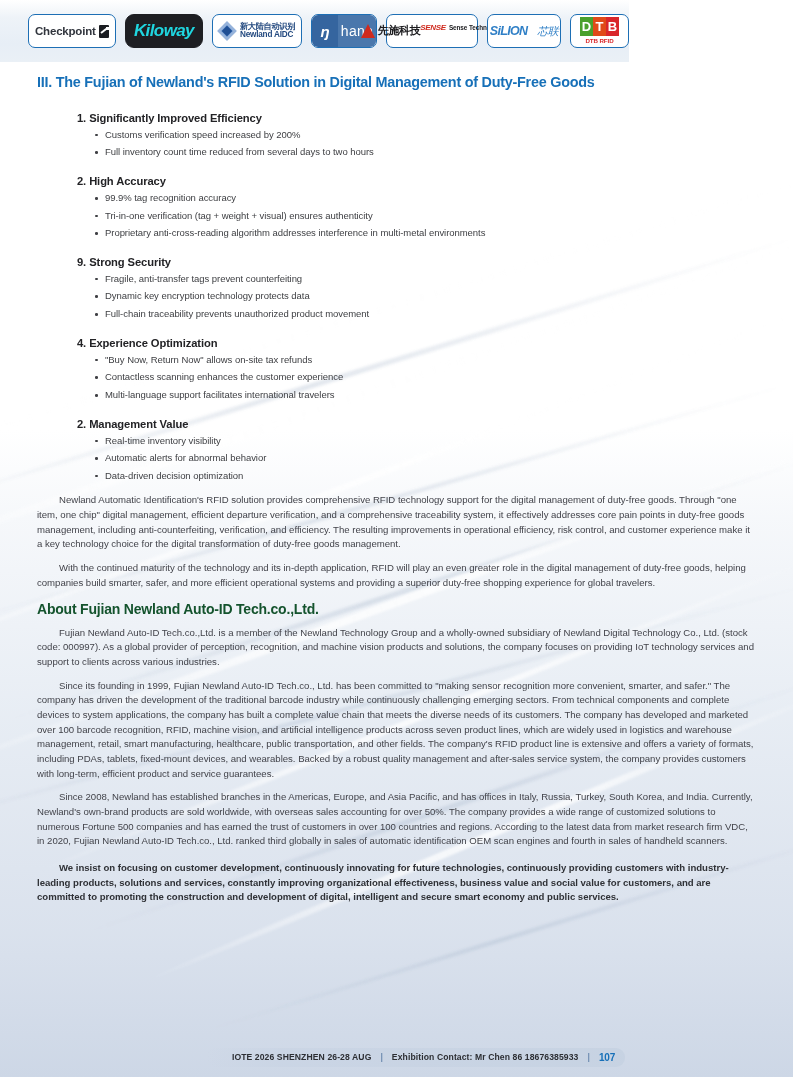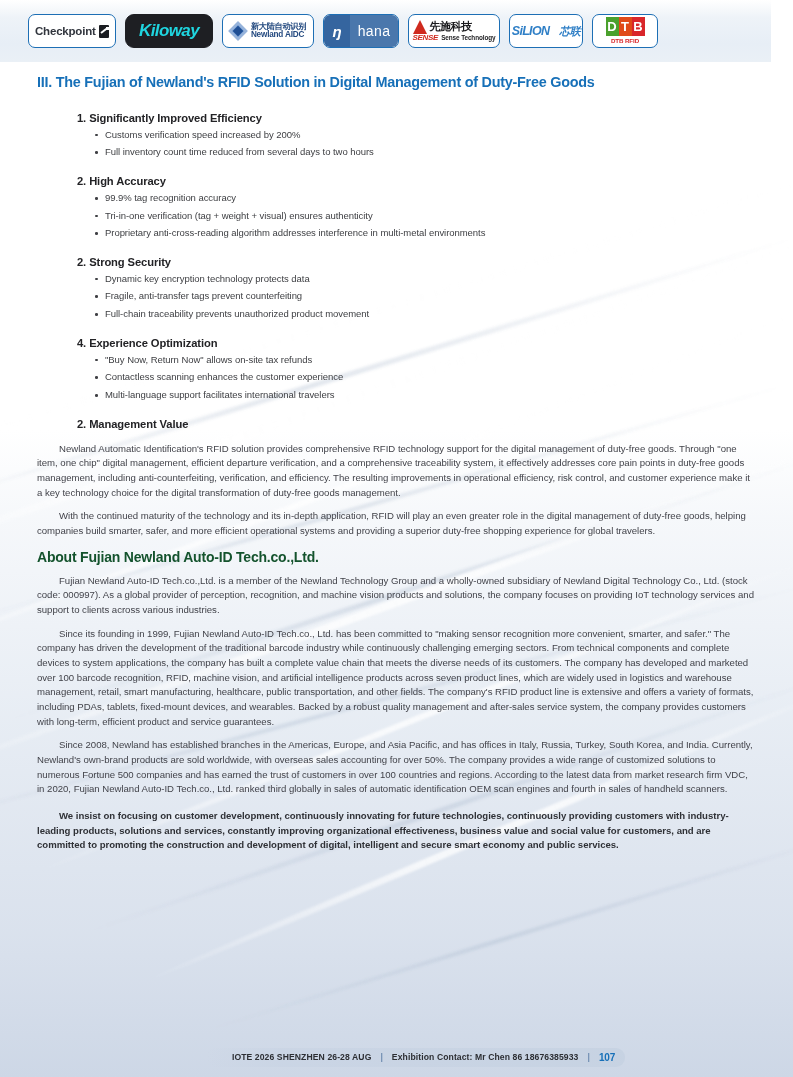--- a/index.html
+++ b/index.html
@@ -57,21 +57,21 @@
     transform-origin: left center;
     border-radius: 50%;
     filter: blur(1.4px);
   }
 
   
   .logo-strip {
     position: absolute;
     left: 0;
     top: 0;
-    width: 771px;
+    width: 629px;
     height: 62px;
     background: linear-gradient(180deg, #ffffff 0%, #eef3f8 28%, #e7eef6 70%, #eaf0f6 100%);
     display: flex;
     align-items: center;
     padding-left: 28px;
     box-sizing: border-box;
     gap: 9px;
   }
   .logo-box {
     height: 34px;
@@ -185,21 +185,21 @@
     flex: 1;
     background: #4a77ac;
     color: #ffffff;
     display: flex; align-items: center; justify-content: center;
     font-size: 14px;
     letter-spacing: 0.4px;
   }
 
   
   .lb-sense { width: 92px; }
-  .sense-inner { display: flex; flex-direction: column; align-items: flex-start; line-height: 1.05; text-align: center; }
+  .sense-inner { display: flex; flex-direction: row; align-items: flex-start; line-height: 1.05; text-align: center; }
   .sense-row1 { display: flex; align-items: center; gap: 3px; }
   .sense-tri {
     width: 0; height: 0;
     border-left: 7px solid transparent;
     border-right: 7px solid transparent;
     border-bottom: 14px solid #cf2a1e;
     position: relative;
   }
   .sense-cn {
     font-size: 11px;
@@ -229,21 +229,21 @@
   .sl-inner { display: flex; align-items: center; gap: 10px; }
   .sl-en {
     font-size: 12.5px;
     font-weight: 800;
     font-style: italic;
     color: #2f7fc6;
     letter-spacing: -0.7px;
   }
   .sl-cn {
     font-size: 11px;
-    font-weight: 700;
+    font-weight: 400;
     font-style: italic;
     color: #2f7fc6;
     letter-spacing: -0.5px;
     white-space: nowrap;
   }
 
   
   .lb-dtb { width: 66px; }
   .dtb-inner { display: flex; flex-direction: column; align-items: center; line-height: 1; }
   .dtb-mark {
@@ -505,35 +505,40 @@
         <li>Full inventory count time reduced from several days to two hours</li>
       </ul>
 
       <h2 class="sub-title">2. High Accuracy</h2>
       <ul class="bullets">
         <li>99.9% tag recognition accuracy</li>
         <li>Tri-in-one verification (tag + weight + visual) ensures authenticity</li>
         <li>Proprietary anti-cross-reading algorithm addresses interference in multi-metal environments</li>
       </ul>
 
-      <h2 class="sub-title">2. Strong Security</h2>
+      <h2 class="sub-title">9. Strong Security</h2>
       <ul class="bullets">
+        <li>Fragile, anti-transfer tags prevent counterfeiting</li>
         <li>Dynamic key encryption technology protects data</li>
-        <li>Fragile, anti-transfer tags prevent counterfeiting</li>
         <li>Full-chain traceability prevents unauthorized product movement</li>
       </ul>
 
       <h2 class="sub-title">4. Experience Optimization</h2>
       <ul class="bullets">
         <li>"Buy Now, Return Now" allows on-site tax refunds</li>
         <li>Contactless scanning enhances the customer experience</li>
         <li>Multi-language support facilitates international travelers</li>
       </ul>
 
       <h2 class="sub-title">2. Management Value</h2>
+      <ul class="bullets">
+        <li>Real-time inventory visibility</li>
+        <li>Automatic alerts for abnormal behavior</li>
+        <li>Data-driven decision optimization</li>
+      </ul>
 
     </div>
 
     <p class="body" style="margin-top:12px;">Newland Automatic Identification's RFID solution provides comprehensive RFID technology support for the digital management of duty-free goods. Through "one item, one chip" digital management, efficient departure verification, and a comprehensive traceability system, it effectively addresses core pain points in duty-free goods management, including anti-counterfeiting, verification, and efficiency. The resulting improvements in operational efficiency, risk control, and customer experience make it a key technology choice for the digital transformation of duty-free goods management.</p>
     <p class="body tight">With the continued maturity of the technology and its in-depth application, RFID will play an even greater role in the digital management of duty-free goods, helping companies build smarter, safer, and more efficient operational systems and providing a superior duty-free shopping experience for global travelers.</p>
 
     <h1 class="about-title">About Fujian Newland Auto-ID Tech.co.,Ltd.</h1>
 
     <p class="body">Fujian Newland Auto-ID Tech.co.,Ltd. is a member of the Newland Technology Group and a wholly-owned subsidiary of Newland Digital Technology Co., Ltd. (stock code: 000997). As a global provider of perception, recognition, and machine vision products and solutions, the company focuses on providing IoT technology services and support to clients across various industries.</p>
     <p class="body">Since its founding in 1999, Fujian Newland Auto-ID Tech.co., Ltd. has been committed to "making sensor recognition more convenient, smarter, and safer." The company has driven the development of the traditional barcode industry while continuously challenging emerging sectors. From technical components and complete devices to system applications, the company has built a complete value chain that meets the diverse needs of its customers. The company has developed and marketed over 100 barcode recognition, RFID, machine vision, and artificial intelligence products across seven product lines, which are widely used in logistics and warehouse management, retail, smart manufacturing, healthcare, public transportation, and other fields. The company's RFID product line is extensive and offers a variety of formats, including PDAs, tablets, fixed-mount devices, and wearables. Backed by a robust quality management and after-sales service system, the company provides customers with long-term, efficient product and service guarantees.</p>

